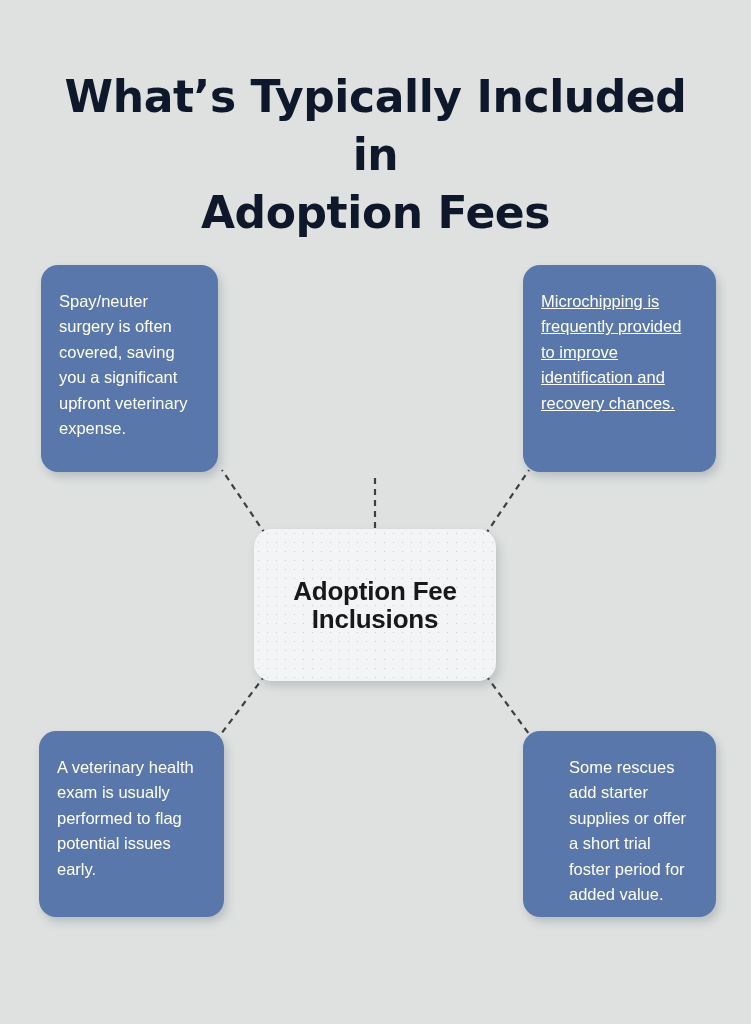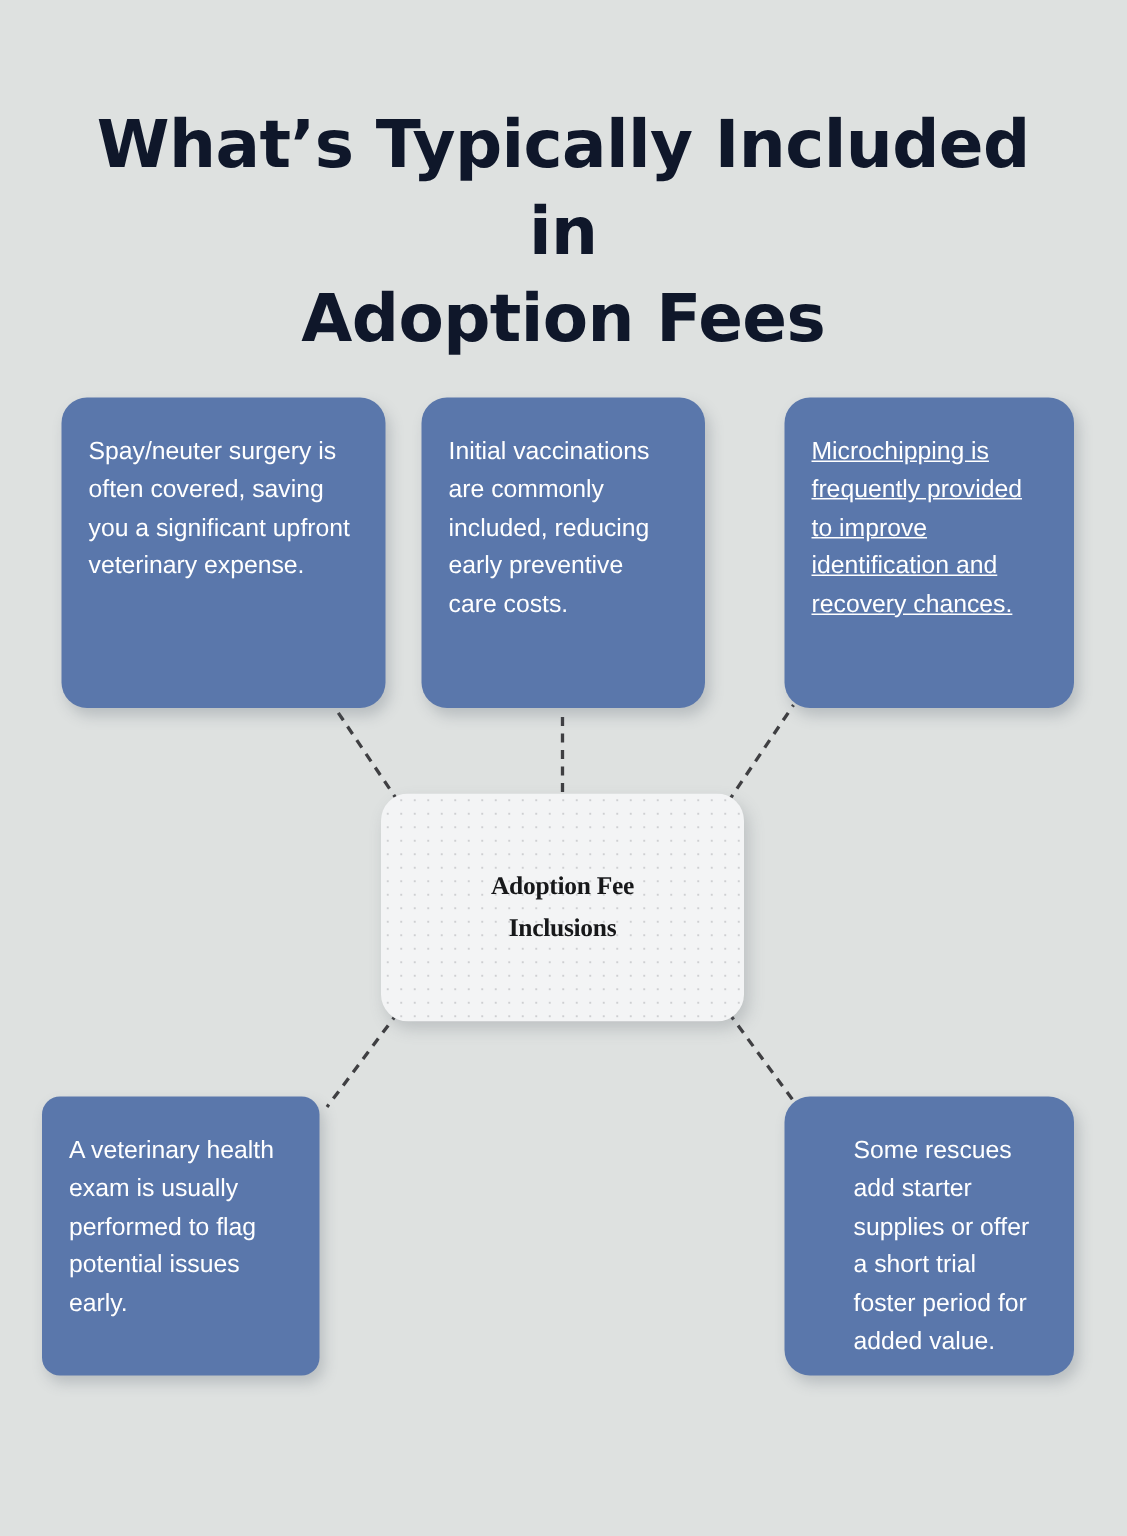--- a/index.html
+++ b/index.html
@@ -62,24 +62,24 @@
     font-size: 16.5px;
     line-height: 25.4px;
     font-weight: 400;
     overflow: hidden;
   }
 
   .leaf-card .leaf-text {
     display: block;
   }
 
-  #leaf-0 { left: 41px;  top: 265px; width: 216px; height: 207px; }
+  #leaf-0 { left: 41px;  top: 265px; width: 177px; height: 207px; }
   #leaf-1 { left: 281px; top: 265px; width: 189px; height: 207px; }
   #leaf-2 { left: 523px; top: 265px; width: 193px; height: 207px; text-decoration: underline; }
-  #leaf-3 { left: 28px;  top: 731px; width: 185px; height: 186px; border-radius: 12px; }
+  #leaf-3 { left: 39px;  top: 731px; width: 185px; height: 186px; }
   #leaf-4 { left: 523px; top: 731px; width: 193px; height: 186px; padding-left: 46px; }
 
   
   .center-node {
     position: absolute;
     left: 254px;
     top: 529px;
     width: 242px;
     height: 152px;
     box-sizing: border-box;
@@ -87,22 +87,22 @@
     background-image: radial-gradient(circle, rgba(120,122,128,0.30) 0.7px, transparent 0.8px);
     background-size: 9px 9px;
     border-radius: 18px;
     box-shadow: 3px 5px 10px rgba(95, 105, 112, 0.26);
     display: flex;
     align-items: center;
     justify-content: center;
   }
 
   .center-label {
-    font-family: Liberation Serif, serif;
-    font-size: 17px;
+    font-family: Liberation Sans, sans-serif;
+    font-size: 26px;
     font-weight: bold;
     line-height: 28px;
     color: #17181a;
     text-align: center;
     letter-spacing: -0.2px;
     white-space: pre-line;
   }
 </style>
 </head>
 <body>
@@ -117,23 +117,20 @@
     <line x1="375" y1="528" x2="375" y2="474" stroke="#3f3f42" stroke-width="2.2" stroke-dasharray="6 5" stroke-linecap="butt"></line>
     <line x1="479" y1="544" x2="529" y2="470" stroke="#3f3f42" stroke-width="2.2" stroke-dasharray="6 5" stroke-linecap="butt"></line>
     <line x1="272" y1="666" x2="218" y2="738" stroke="#3f3f42" stroke-width="2.2" stroke-dasharray="6 5" stroke-linecap="butt"></line>
     <line x1="479" y1="666" x2="532" y2="738" stroke="#3f3f42" stroke-width="2.2" stroke-dasharray="6 5" stroke-linecap="butt"></line>
   </svg>
 
   <div class="leaf-card" id="leaf-0">
     <span class="leaf-text">Spay/neuter surgery is often covered, saving you a significant upfront veterinary expense.</span>
   </div>
 
-  <div class="leaf-card" id="leaf-1">
-    <span class="leaf-text">Initial vaccinations are commonly included, reducing early preventive care costs.</span>
-  </div>
 
   <div class="leaf-card" id="leaf-2">
     <span class="leaf-text">Microchipping is frequently provided to improve identification and recovery chances.</span>
   </div>
 
   <div class="center-node">
     <span class="center-label">Adoption Fee
 Inclusions</span>
   </div>
 

